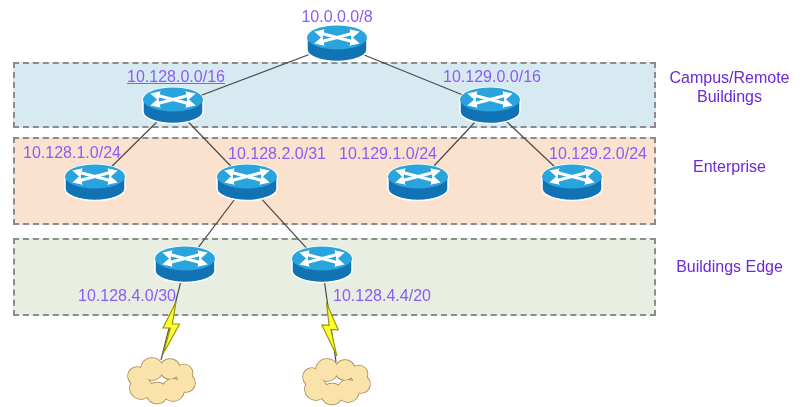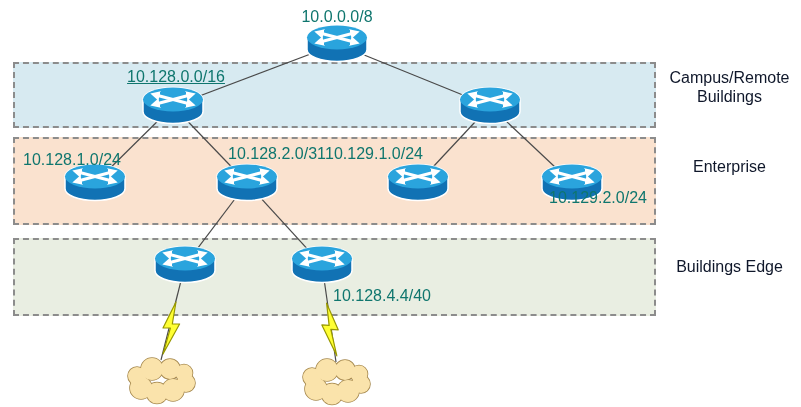--- a/index.html
+++ b/index.html
@@ -29,31 +29,31 @@
     left: 0; top: 0;
     width: 801px; height: 407px;
     z-index: 2;
   }
   .node-label {
     position: absolute;
     transform: translateX(-50%);
     font-size: 16px;
     line-height: 18px;
     white-space: nowrap;
-    color: #0f766e;
+    color: #8b5cf6;
     z-index: 3;
   }
   .band-label {
     position: absolute;
     left: 658px;
     width: 143px;
     text-align: center;
     font-size: 16px;
     line-height: 19px;
-    color: #0f172a;
+    color: #6d28d9;
     z-index: 3;
   }
   .band-label span { display: block; }
   #band-label-campus { top: 68px; }
   #band-label-departments { top: 157px; }
   #band-label-edge { top: 257px; }
 
   
   .link { stroke: var(--link); stroke-width: 1.2; fill: none; }
   .router-silhouette { fill: var(--router-body); stroke: #ffffff; stroke-width: 1.5; }
@@ -134,25 +134,27 @@
     <use href="#router" transform="translate(64,164)"></use>
     <use href="#router" transform="translate(216,164)"></use>
     <use href="#router" transform="translate(387,164)"></use>
     <use href="#router" transform="translate(541,164)"></use>
     <use href="#router" transform="translate(154,246)"></use>
     <use href="#router" transform="translate(291,246)"></use>
   </svg>
 
   <div class="node-label" style="left:337px; top:8px;">10.0.0.0/8</div>
   <div class="node-label" style="left:176px; top:68px;text-decoration:underline;">10.128.0.0/16</div>
-  <div class="node-label" style="left:72px;  top:151px;">10.128.1.0/24</div>
+  <div class="node-label" style="left:492px; top:68px;">10.129.0.0/16</div>
+  <div class="node-label" style="left:72px;  top:144px;">10.128.1.0/24</div>
   <div class="node-label" style="left:277px; top:145px;">10.128.2.0/31</div>
-  <div class="node-label" style="left:374px; top:145px;">10.129.1.0/24</div>
-  <div class="node-label" style="left:598px; top:145px;margin-top:44px;">10.129.2.0/24</div>
-  <div class="node-label" style="left:382px; top:287px;">10.128.4.4/40</div>
+  <div class="node-label" style="left:388px; top:145px;">10.129.1.0/24</div>
+  <div class="node-label" style="left:598px; top:145px;">10.129.2.0/24</div>
+  <div class="node-label" style="left:127px; top:287px;">10.128.4.0/30</div>
+  <div class="node-label" style="left:382px; top:287px;">10.128.4.4/20</div>
 
   <div class="band-label" id="band-label-campus">
     <span>Campus/Remote</span>
     <span>Buildings</span>
   </div>
   <div class="band-label" id="band-label-departments">
     <span>Enterprise</span>
   </div>
   <div class="band-label" id="band-label-edge">
     <span>Buildings Edge</span>

